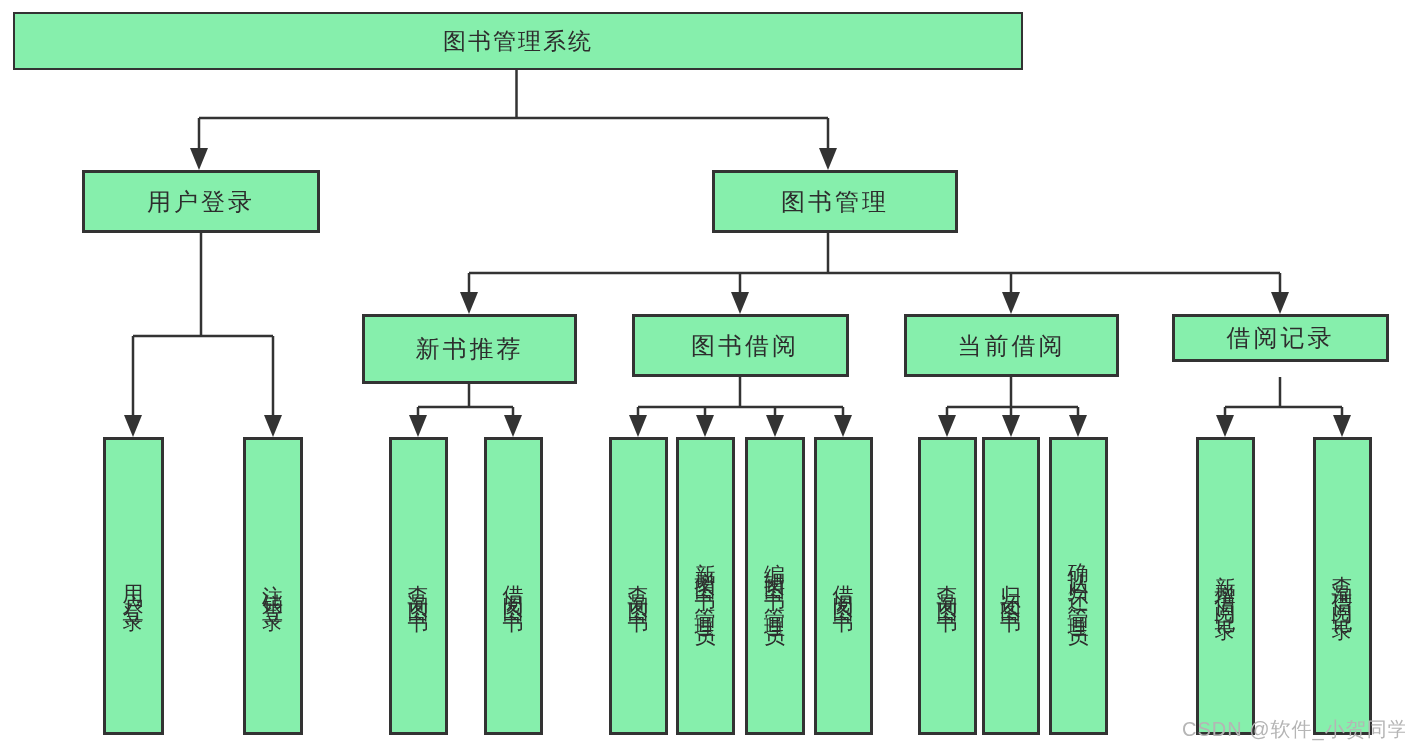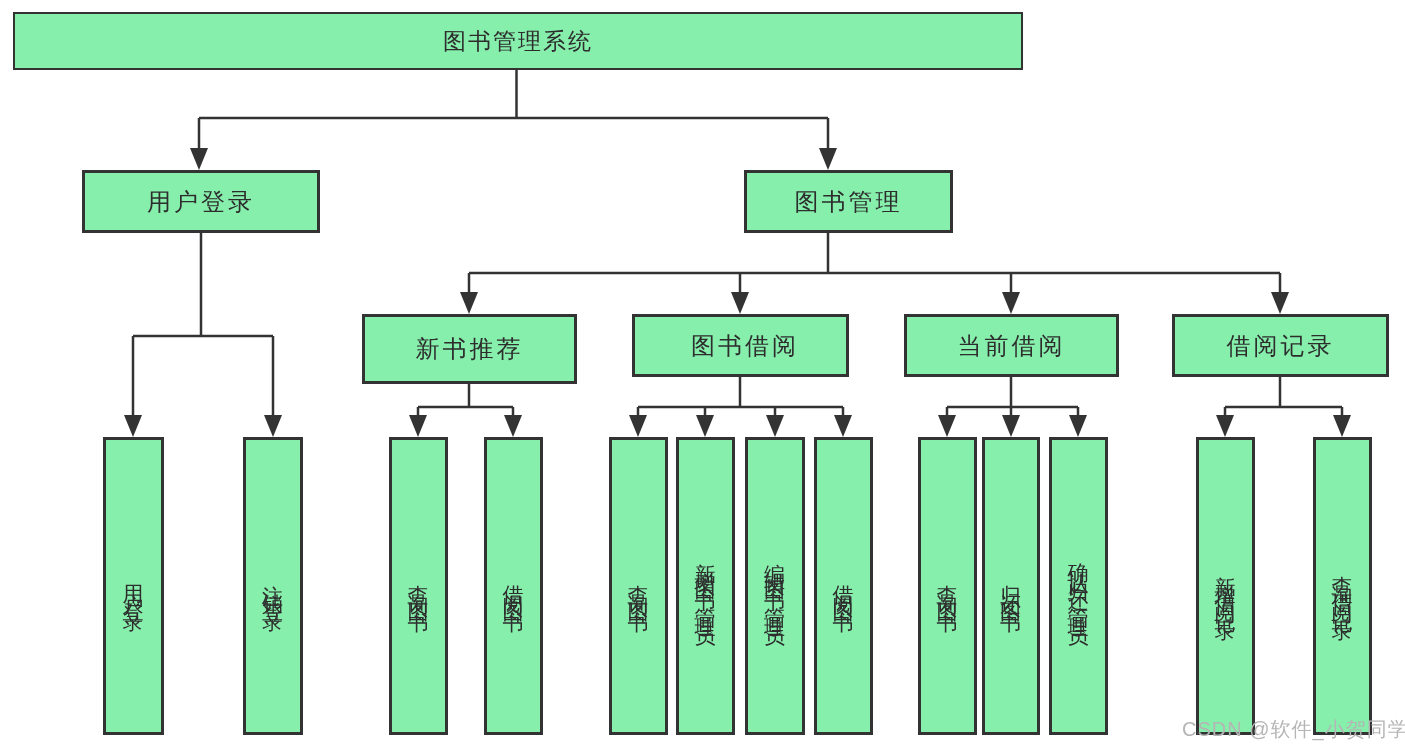--- a/index.html
+++ b/index.html
@@ -131,34 +131,34 @@
     </g>
   </svg>
 
   <div class="node h-node root-node" style="left:13px; top:12px; width:1010px; height:58px;">
     <span>图书管理系统</span>
   </div>
 
   <div class="node h-node" style="left:82px; top:170px; width:238px; height:63px;">
     <span>用户登录</span>
   </div>
-  <div class="node h-node" style="left:712px; top:170px; width:209px; height:63px;margin-left:32px;">
+  <div class="node h-node" style="left:712px; top:170px; width:246px; height:63px;">
     <span>图书管理</span>
   </div>
 
   <div class="node h-node" style="left:362px; top:314px; width:215px; height:70px;">
     <span>新书推荐</span>
   </div>
   <div class="node h-node" style="left:632px; top:314px; width:217px; height:63px;padding-left:9px;">
     <span>图书借阅</span>
   </div>
   <div class="node h-node" style="left:904px; top:314px; width:215px; height:63px;">
     <span>当前借阅</span>
   </div>
-  <div class="node h-node" style="left:1172px; top:314px; width:217px; height:63px;">
+  <div class="node h-node" style="left:1172px; top:314px; width:217px; height:48px;">
     <span>借阅记录</span>
   </div>
 
   <div class="node leaf-node" style="left:103px; top:437px; width:61px; height:298px;">
     <span class="v-label">用户登录</span>
   </div>
   <div class="node leaf-node" style="left:243px; top:437px; width:60px; height:298px;">
     <span class="v-label">注销登录</span>
   </div>
 

